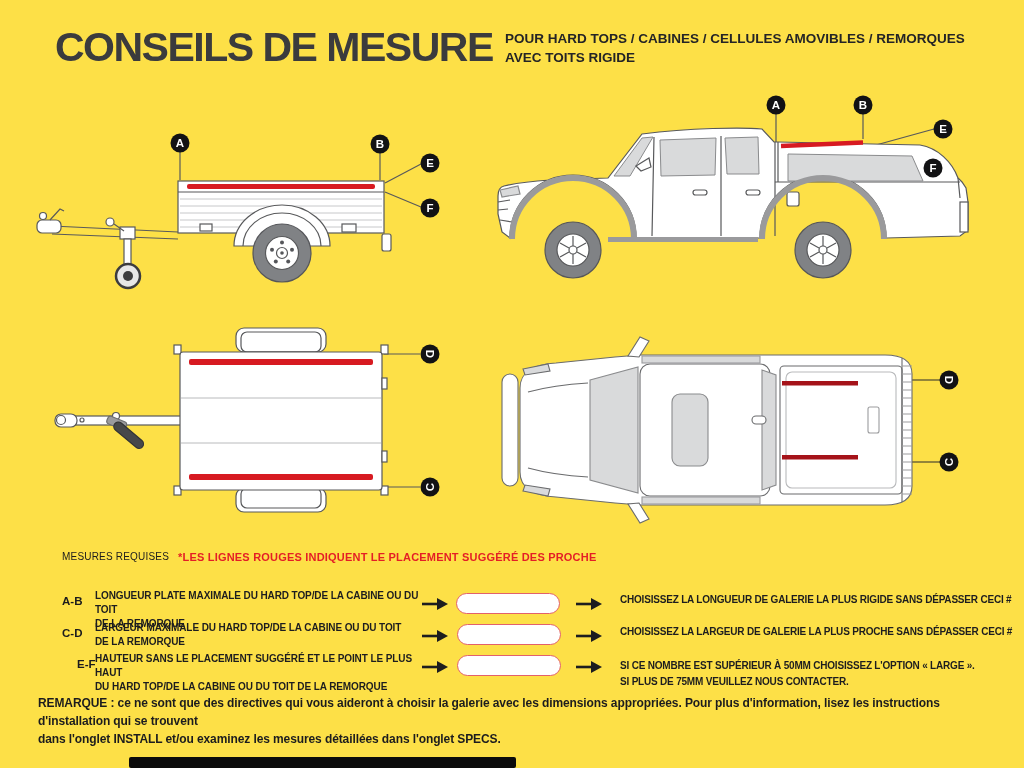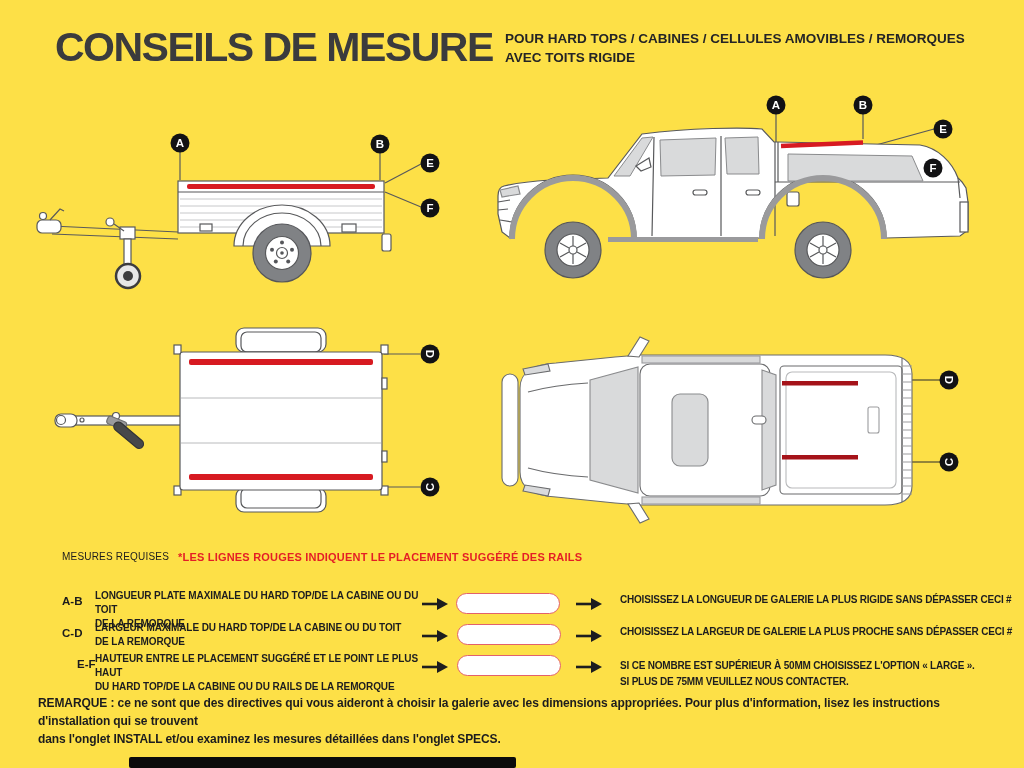--- a/index.html
+++ b/index.html
@@ -262,21 +262,21 @@
       <circle cx="459" cy="50" r="9.5" fill="#121214"></circle>
       <text class="badge-letter" x="459" y="54.2" text-anchor="middle" transform="rotate(90 459 50)">D</text>
     </g>
     <g>
       <circle cx="459" cy="132" r="9.5" fill="#121214"></circle>
       <text class="badge-letter" x="459" y="136.2" text-anchor="middle" transform="rotate(-90 459 132)">C</text>
     </g>
   </svg>
 
   <div class="abs sec-head" style="left:62px;top:551px;">MESURES REQUISES</div>
-  <div class="abs red-note" style="left:178px;top:551px;color:#e41e26;">*LES LIGNES ROUGES INDIQUENT LE PLACEMENT SUGGÉRÉ DES RAILS</div>
+  <div class="abs red-note" style="left:178px;top:551px;color:#e41e26;">*LES LIGNES ROUGES INDIQUENT LE PLACEMENT SUGGÉRÉ DES PROCHE</div>
 
   <div class="abs row-key" style="left:62px;top:595px;">A-B</div>
   <div class="abs row-desc" style="left:95px;top:589px;width:335px;">
     <div>LONGUEUR PLATE MAXIMALE DU HARD TOP/DE LA CABINE OU DU TOIT</div>
     <div>DE LA REMORQUE</div>
   </div>
   <svg class="abs" style="left:422px;top:598px;" width="26" height="12">
     <line x1="0" y1="6" x2="16" y2="6" stroke="#1d1d1f" stroke-width="2.6"></line>
       <polygon points="15,0 26,6 15,12" fill="#1d1d1f"></polygon>
   </svg>
@@ -302,22 +302,22 @@
   <svg class="abs" style="left:576px;top:630px;" width="26" height="12">
     <line x1="0" y1="6" x2="16" y2="6" stroke="#1d1d1f" stroke-width="2.6"></line>
       <polygon points="15,0 26,6 15,12" fill="#1d1d1f"></polygon>
   </svg>
   <div class="abs row-result" style="left:620px;top:624px;width:400px;">
     <div>CHOISISSEZ LA LARGEUR DE GALERIE LA PLUS PROCHE SANS DÉPASSER CECI #</div>
   </div>
 
   <div class="abs row-key" style="left:62px;top:658px;padding-left:15px;">E-F</div>
   <div class="abs row-desc" style="left:95px;top:652px;width:335px;">
-    <div>HAUTEUR ENTRE LE PLACEMENT SUGGÉRÉ ET LE POINT LE PLUS HAUT</div>
-    <div>DU HARD TOP/DE LA CABINE OU DU RAILS DE LA REMORQUE</div>
+    <div>HAUTEUR SANS LE PLACEMENT SUGGÉRÉ ET LE POINT LE PLUS HAUT</div>
+    <div>DU HARD TOP/DE LA CABINE OU DU TOIT DE LA REMORQUE</div>
   </div>
   <svg class="abs" style="left:422px;top:661px;" width="26" height="12">
     <line x1="0" y1="6" x2="16" y2="6" stroke="#1d1d1f" stroke-width="2.6"></line>
       <polygon points="15,0 26,6 15,12" fill="#1d1d1f"></polygon>
   </svg>
   <div class="abs pill" style="left:457px;top:655px;"></div>
   <svg class="abs" style="left:576px;top:661px;" width="26" height="12">
     <line x1="0" y1="6" x2="16" y2="6" stroke="#1d1d1f" stroke-width="2.6"></line>
       <polygon points="15,0 26,6 15,12" fill="#1d1d1f"></polygon>
   </svg>

